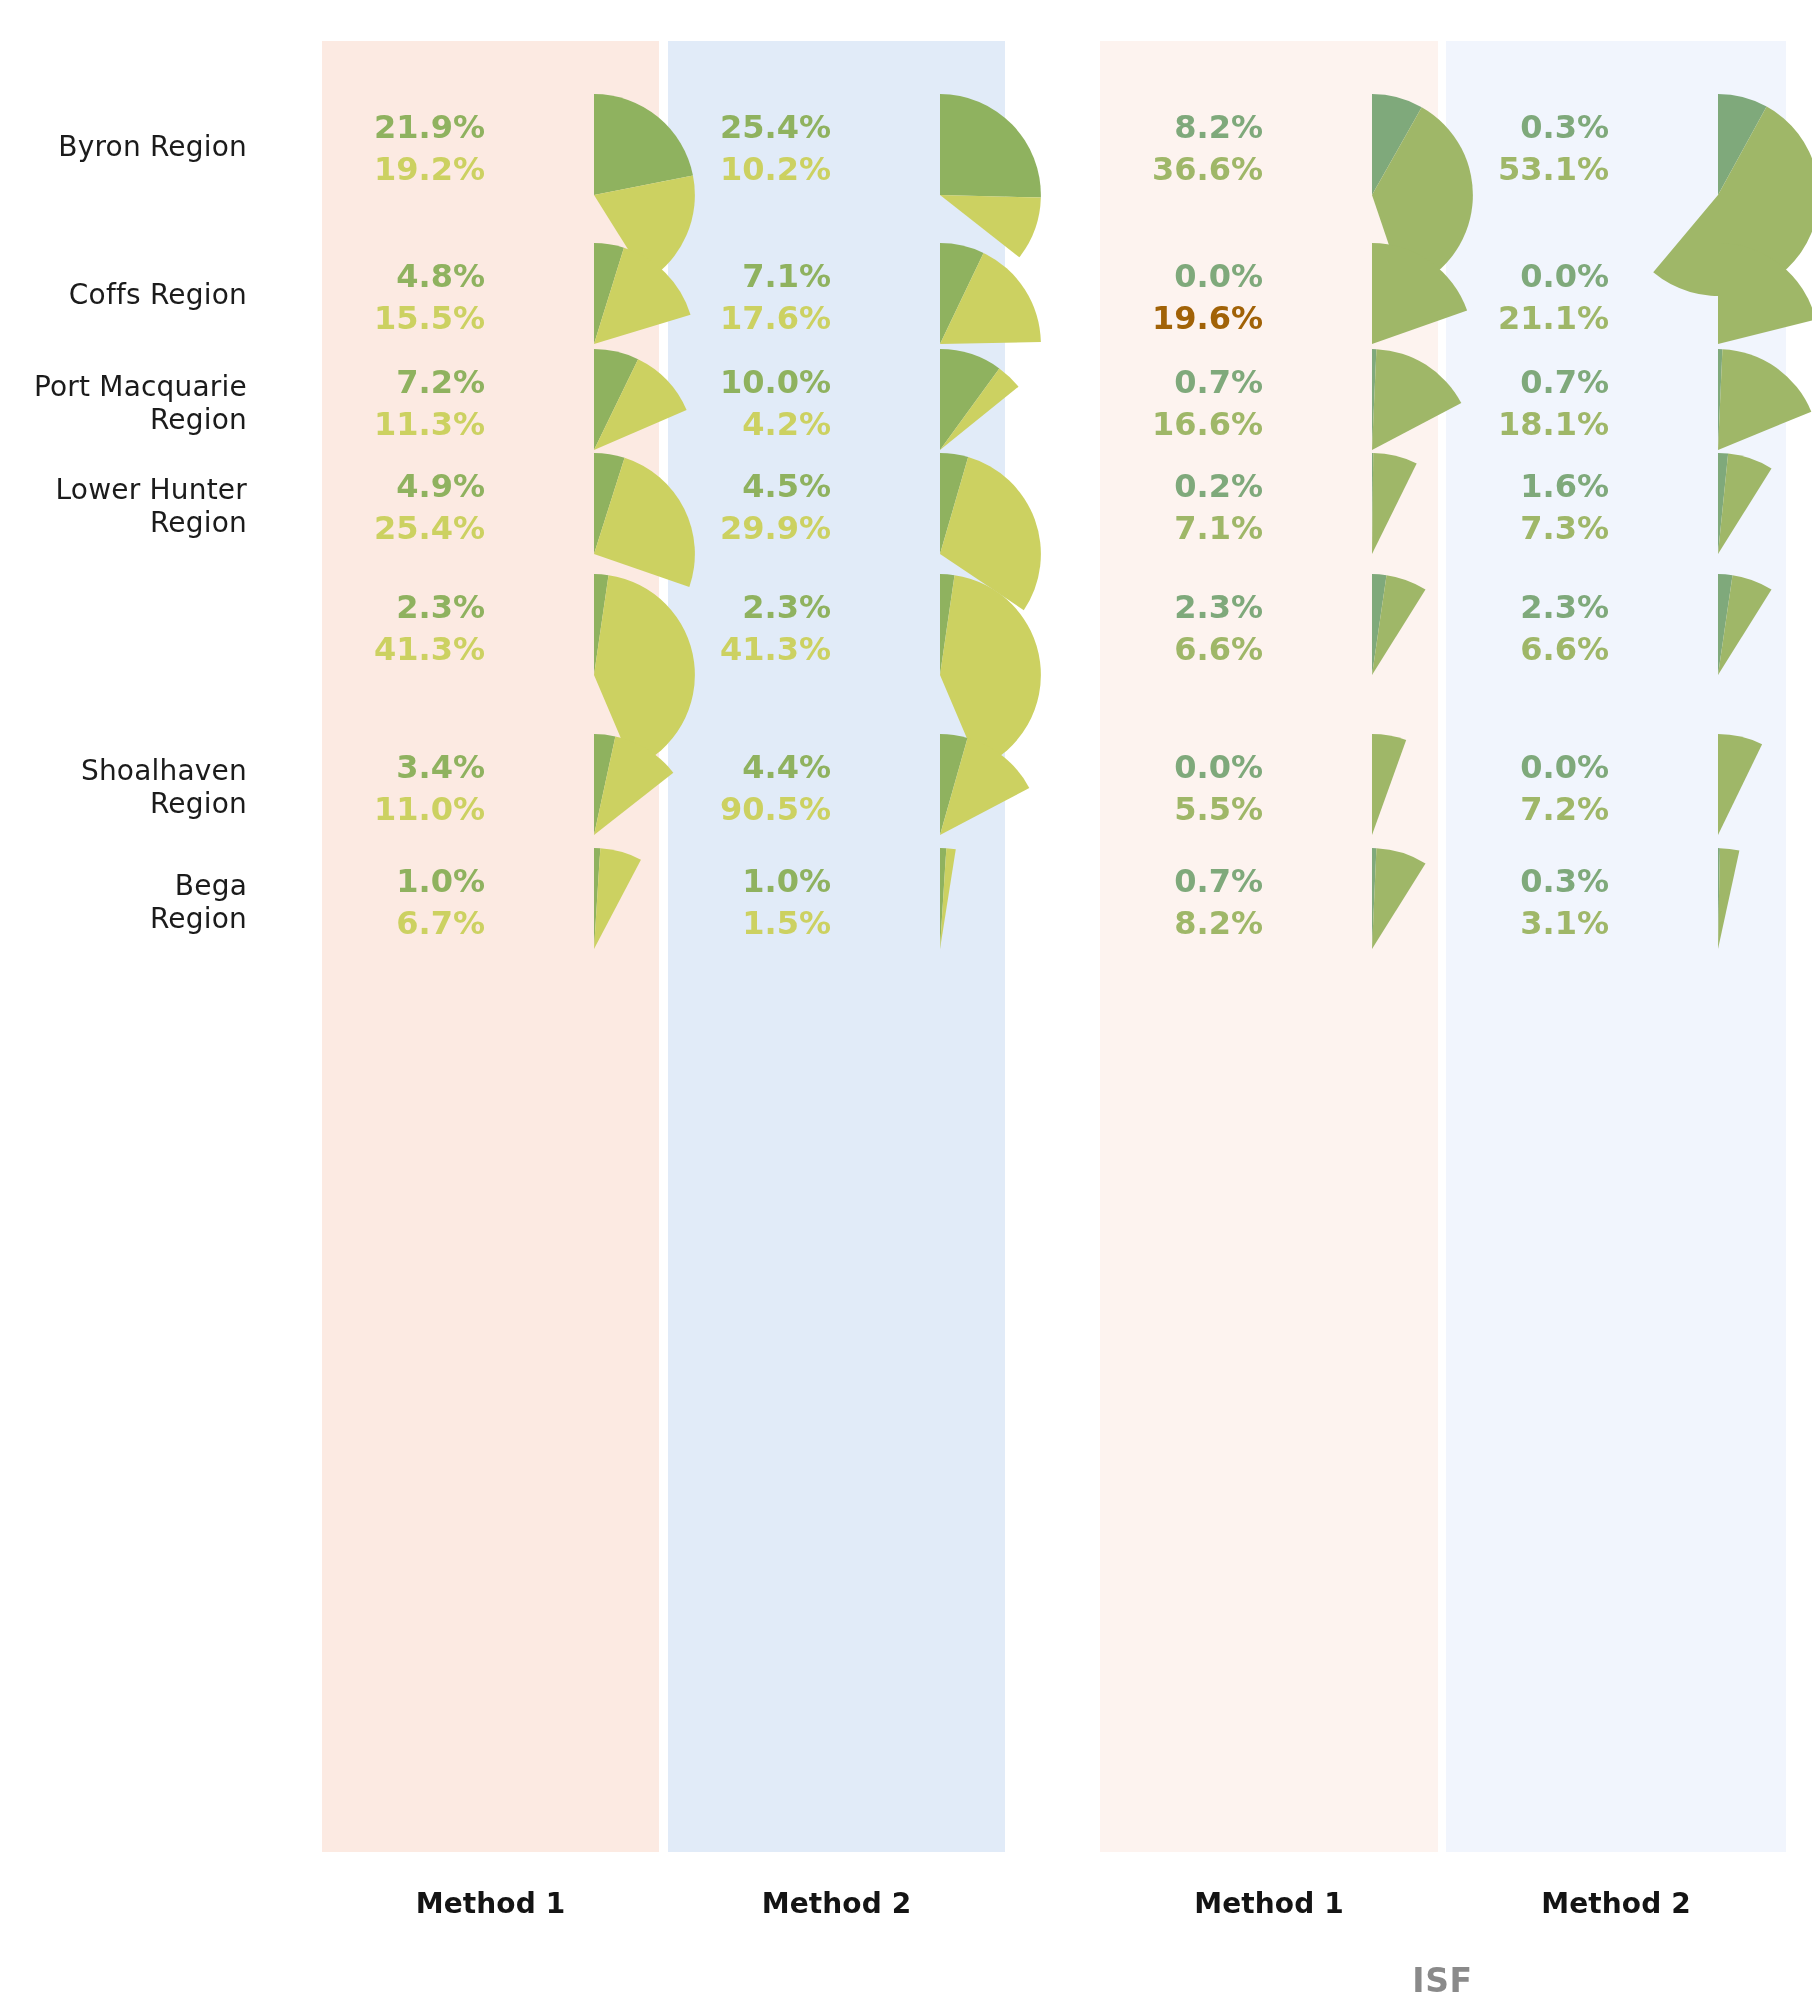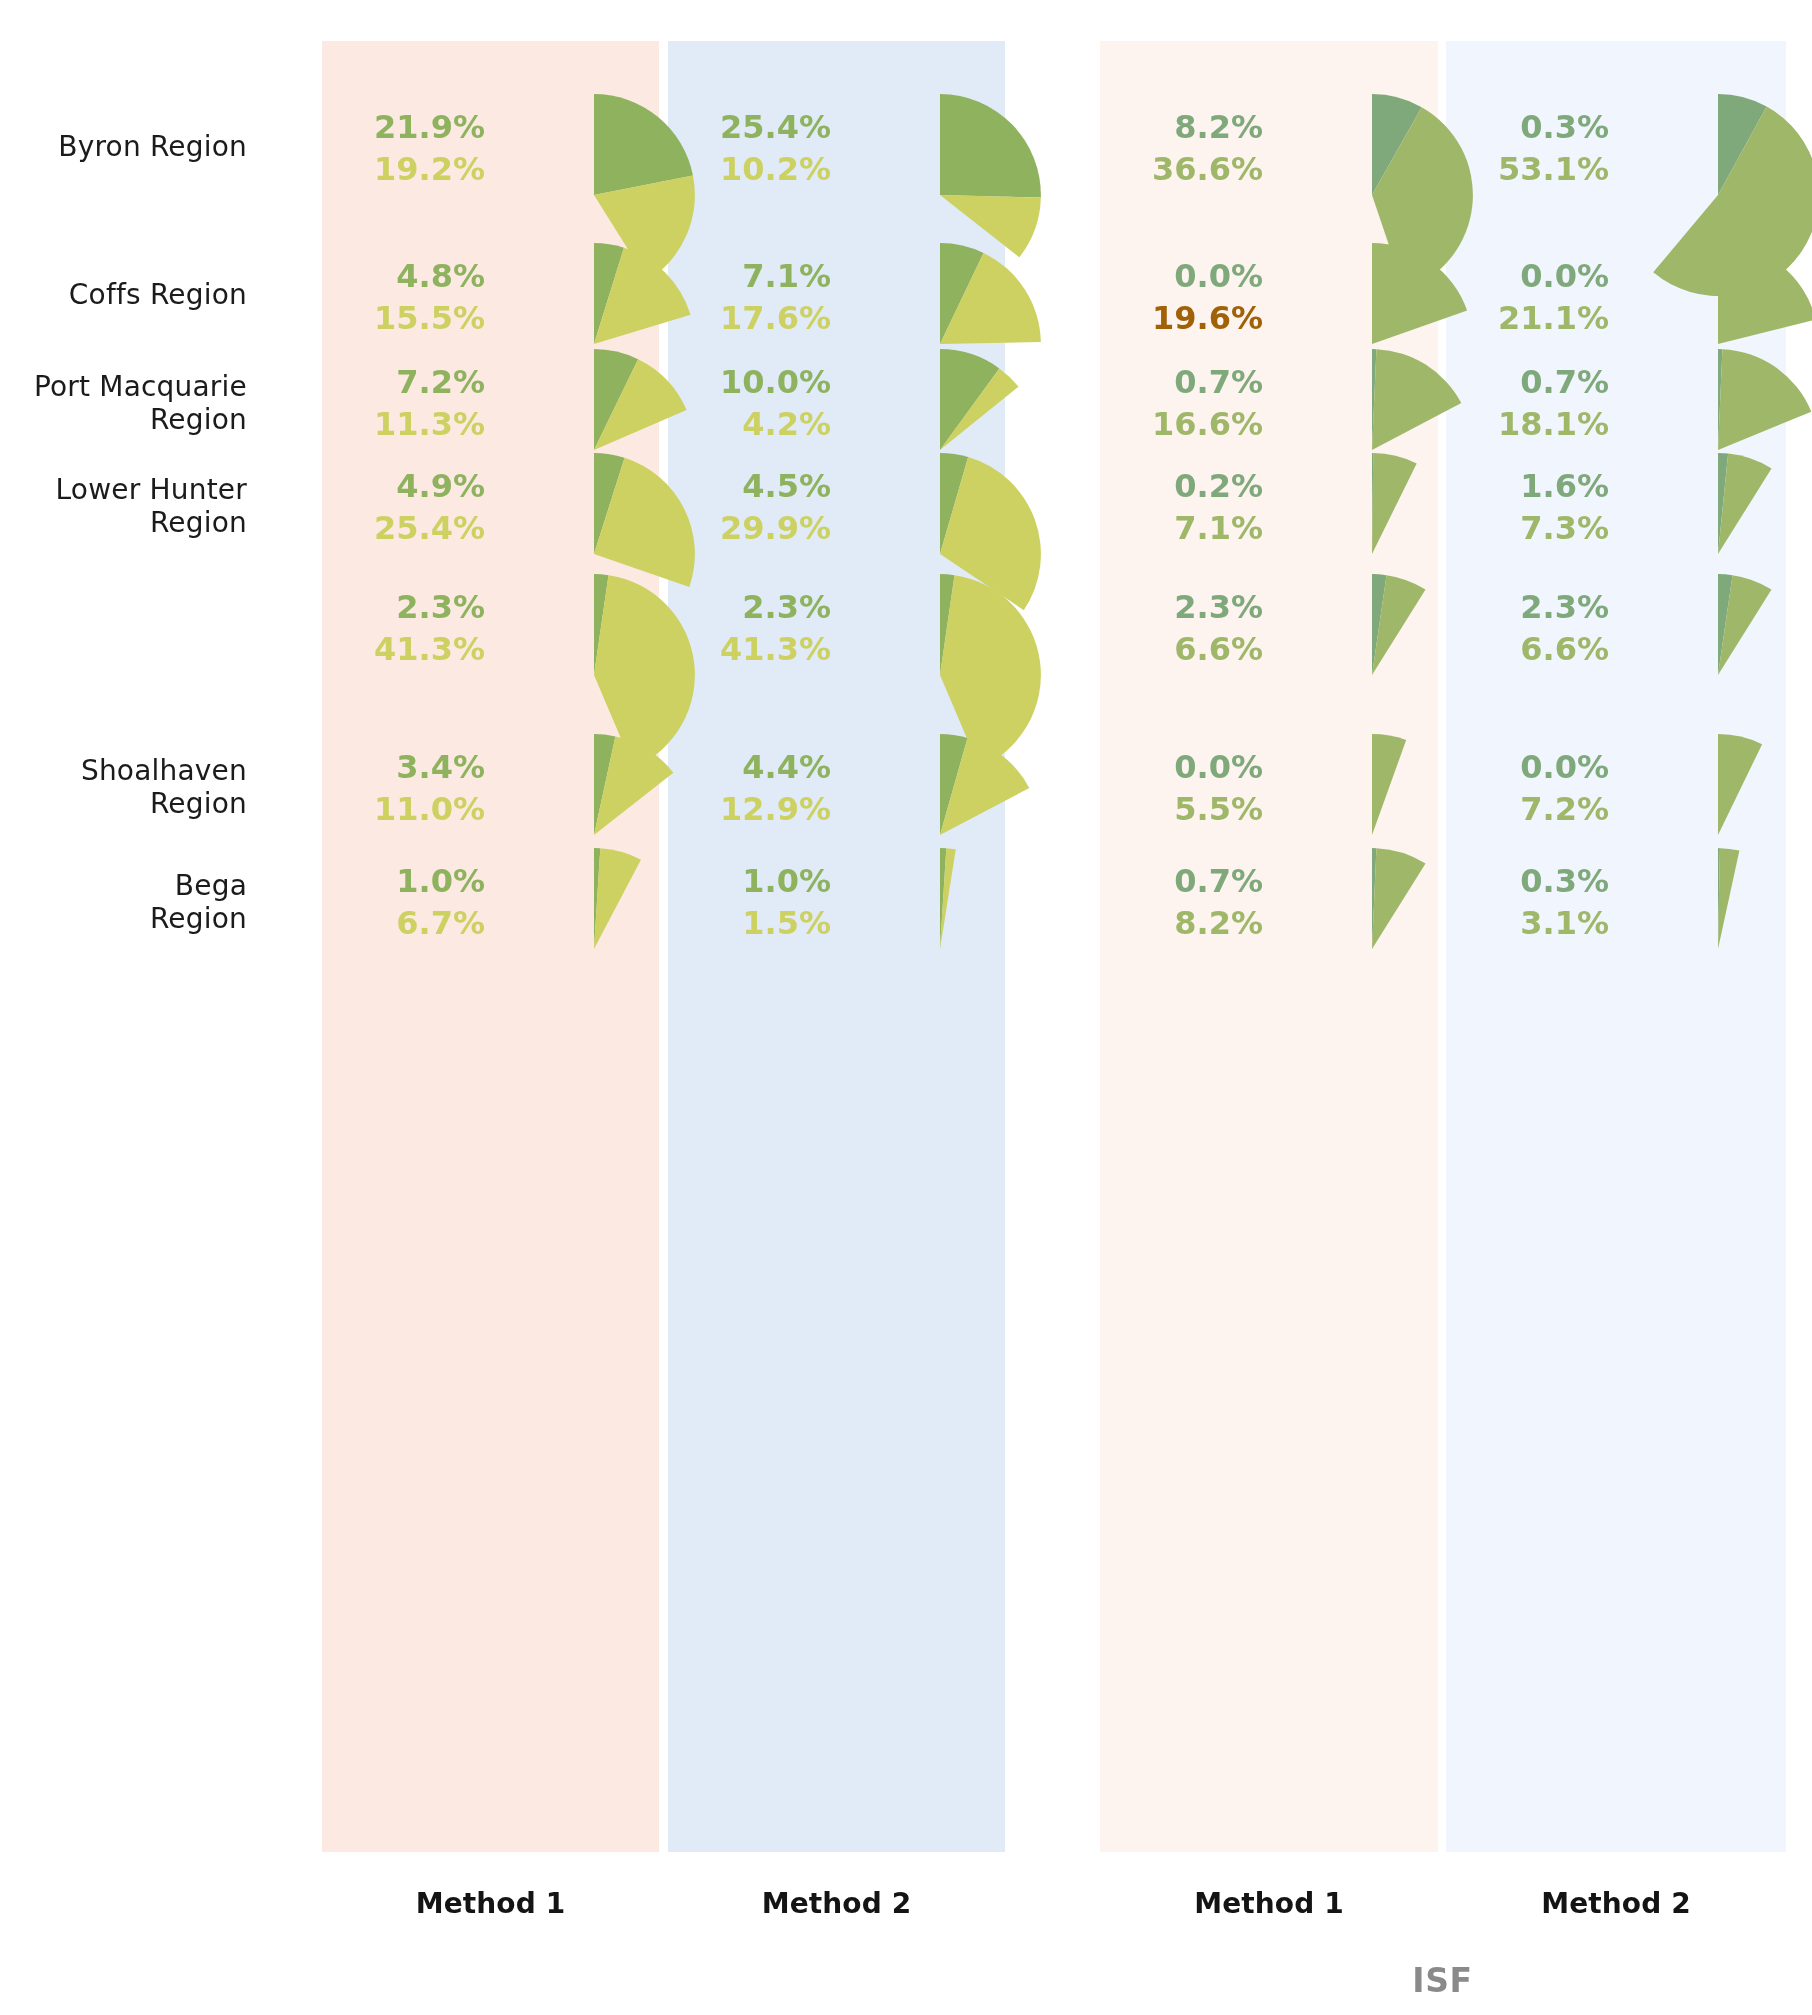--- a/index.html
+++ b/index.html
@@ -205,21 +205,21 @@
           <div class="v2" style="color: rgb(204, 209, 97);">41.3%</div>
         </div>
         <svg width="214" height="214" viewBox="0 0 350 350">
           <path d="M 175 175 L 175 10 A 165 165 0 0 1 198.76177912112163 11.719940430562588 Z" fill="#8FB25F"></path>
           <path d="M 175 175 L 198.76177912112163 11.719940430562588 A 165 165 0 0 1 239.57665502813836 326.8382548153686 Z" fill="#CCD161"></path>
         </svg>
       </div>
       <div class="cell" style="left: 691px; top: 751px;">
         <div class="vals">
           <div class="v1" style="color: rgb(143, 178, 95);">4.4%</div>
-          <div class="v2" style="color: rgb(204, 209, 97);">12.9%</div>
+          <div class="v2" style="color: rgb(204, 209, 97);">90.5%</div>
         </div>
         <svg width="214" height="214" viewBox="0 0 350 350">
           <path d="M 175 175 L 175 10 A 165 165 0 0 1 220.0370693603587 16.265434188295842 Z" fill="#8FB25F"></path>
           <path d="M 175 175 L 220.0370693603587 16.265434188295842 A 165 165 0 0 1 321.06316636985514 98.2500721172194 Z" fill="#CCD161"></path>
         </svg>
       </div>
       <div class="cell" style="left: 691px; top: 865px;">
         <div class="vals">
           <div class="v1" style="color: rgb(143, 178, 95);">1.0%</div>
           <div class="v2" style="color: rgb(204, 209, 97);">1.5%</div>

